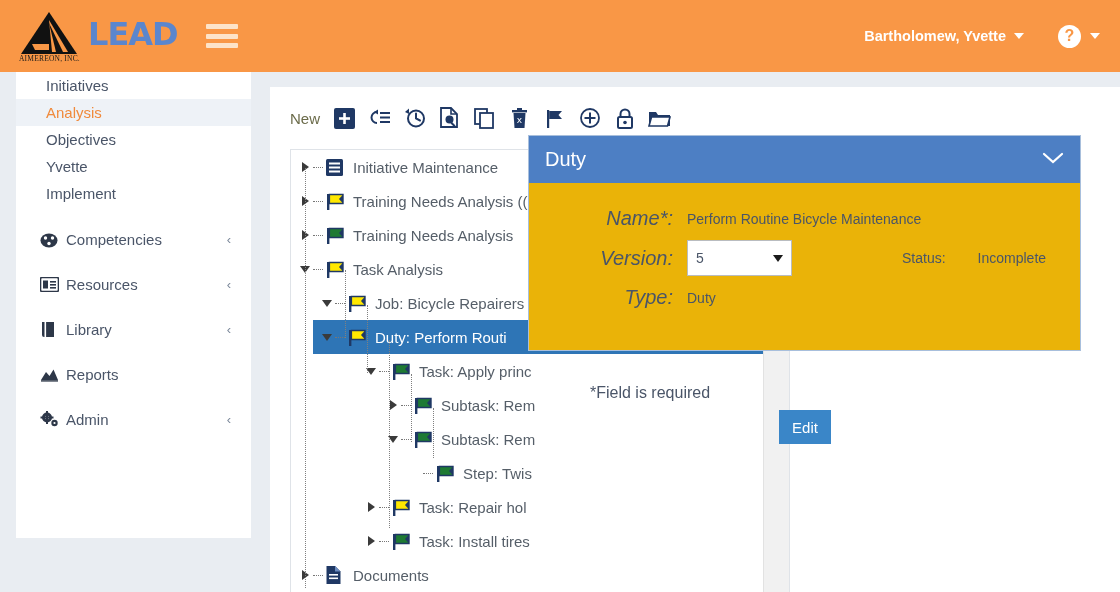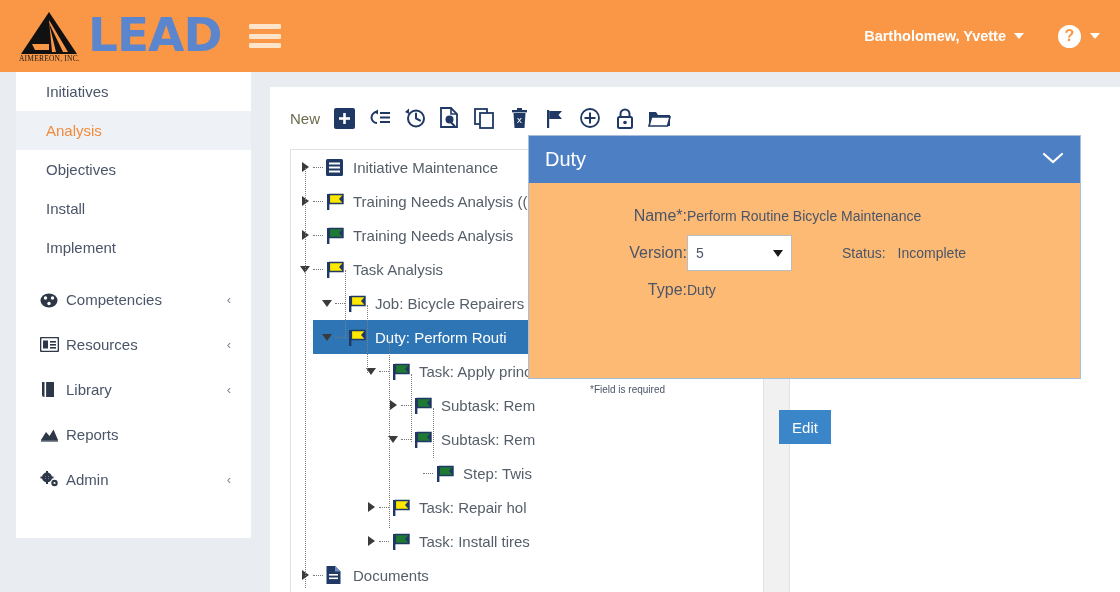--- a/index.html
+++ b/index.html
@@ -23,21 +23,21 @@
   .logo-mark svg { display: block; }
   .logo-sub {
     position: absolute; left: 1px; bottom: -1px;
     font-family: "Liberation Serif", serif;
     font-size: 7.5px; letter-spacing: .2px; color: #1a1a1a;
     white-space: nowrap;
   }
   .logo-word {
     margin-left: 8px; margin-top: -4px;
     font-family: "DejaVu Sans", sans-serif;
-    font-size: 47px; font-weight: 700; letter-spacing: -1px;
+    font-size: 32px; font-weight: 700; letter-spacing: -1px;
     color: #5b86cd; line-height: 1;
     display: flex; align-items: flex-start;
   }
   .hamburger {
     margin-left: 28px; width: 32px; height: 24px;
     display: flex; flex-direction: column; justify-content: space-between;
     cursor: pointer;
   }
   .hamburger span { display: block; height: 5px; background: #fde3c8; border-radius: 1px; }
 
@@ -64,21 +64,21 @@
     line-height: 1;
   }
 
   
   .sidebar {
     position: absolute; left: 16px; top: 72px;
     width: 235px; height: 466px;
     background: #ffffff;
   }
   .nav-item {
-    height: 39px; display: flex; align-items: center;
+    height: 27px; display: flex; align-items: center;
     padding-left: 28px; padding-right: 16px;
     font-size: 15px; color: #4a5568; cursor: pointer;
   }
   .nav-item.sub { padding-left: 30px; }
   .nav-item.active { background: #eef2f7; color: #f08a3c; }
   .nav-group {
     height: 45px; display: flex; align-items: center;
     padding-left: 24px; padding-right: 20px;
     font-size: 15px; color: #4a5568; cursor: pointer;
   }
@@ -172,57 +172,57 @@
   }
   .sb-arrow {
     width: 0; height: 0;
     border-left: 5px solid transparent; border-right: 5px solid transparent;
     border-bottom: 6px solid #8a8a8a;
   }
 
   
   .detail-panel {
     position: absolute; left: 528px; top: 135px;
-    width: 553px; height: 244px;
-    border: 1px solid #a8bfdc; background: #fdba74;
+    width: 553px; height: 216px;
+    border: 1px solid #a8bfdc; background: #eab308;
   }
   .detail-head {
     height: 47px; background: #4d7fc4;
     display: flex; align-items: center; padding: 0 16px;
     color: #ffffff;
   }
   .detail-head .dtitle { font-size: 20px; }
   .detail-head .dchev { margin-left: auto; cursor: pointer; line-height: 1; }
   .detail-body { padding: 24px 0 0 0; position: relative; }
   .frow { display: flex; align-items: center; margin-bottom: 10px; }
   .flabel {
-    width: 158px; text-align: right; padding-right: 0;
-    font-size: 16px; color: #4a5568;
+    width: 158px; text-align: right; padding-right: 14px;
+    font-size: 20px; color: #4a5568; font-style: italic;
   }
   .fvalue { font-size: 14px; color: #4a5568; }
   .select-box {
     width: 105px; height: 36px;
     border: 1px solid #b9bcc0; background: #ffffff;
     display: flex; align-items: center; padding: 0 8px;
     font-size: 14px; color: #4a5568; cursor: pointer;
   }
   .select-box .sv { flex: 1; }
   .select-arrow {
     width: 0; height: 0;
     border-left: 5px solid transparent; border-right: 5px solid transparent;
     border-top: 7px solid #1a1a1a;
   }
   .status-wrap {
-    display: flex; align-items: flex-end; margin-left: 50px;
+    display: flex; align-items: flex-end; margin-left: 110px; gap: 20px;
   }
   .status-label { font-size: 14px; color: #4a5568; margin-right: 12px; }
 
   .req-note {
     position: absolute; left: 590px; top: 384px;
-    font-size: 10px; color: #4a5568;
+    font-size: 16px; color: #4a5568;
   }
   .edit-btn {
     position: absolute; left: 779px; top: 410px;
     width: 52px; height: 34px;
     background: #3a86c8; color: #ffffff;
     border: none; font-size: 15px; cursor: pointer;
     font-family: "Liberation Sans", sans-serif;
     display: flex; align-items: center; justify-content: center;
   }
 </style>
@@ -266,21 +266,21 @@
   <div class="nav-item sub">
     <span>Initiatives</span>
   </div>
   <div class="nav-item sub active">
     <span>Analysis</span>
   </div>
   <div class="nav-item sub">
     <span>Objectives</span>
   </div>
   <div class="nav-item sub">
-    <span>Install</span>
+    <span>Yvette</span>
   </div>
   <div class="nav-item sub">
     <span>Implement</span>
   </div>
 
   <div class="nav-group" style="margin-top:10px;">
     <span class="gicon">
       <svg width="18" height="16" viewBox="0 0 18 16">
         <ellipse cx="9" cy="8.5" rx="8.5" ry="7" fill="#2d3748"></ellipse>
         <circle cx="5.5" cy="6" r="1.7" fill="#ffffff"></circle>

